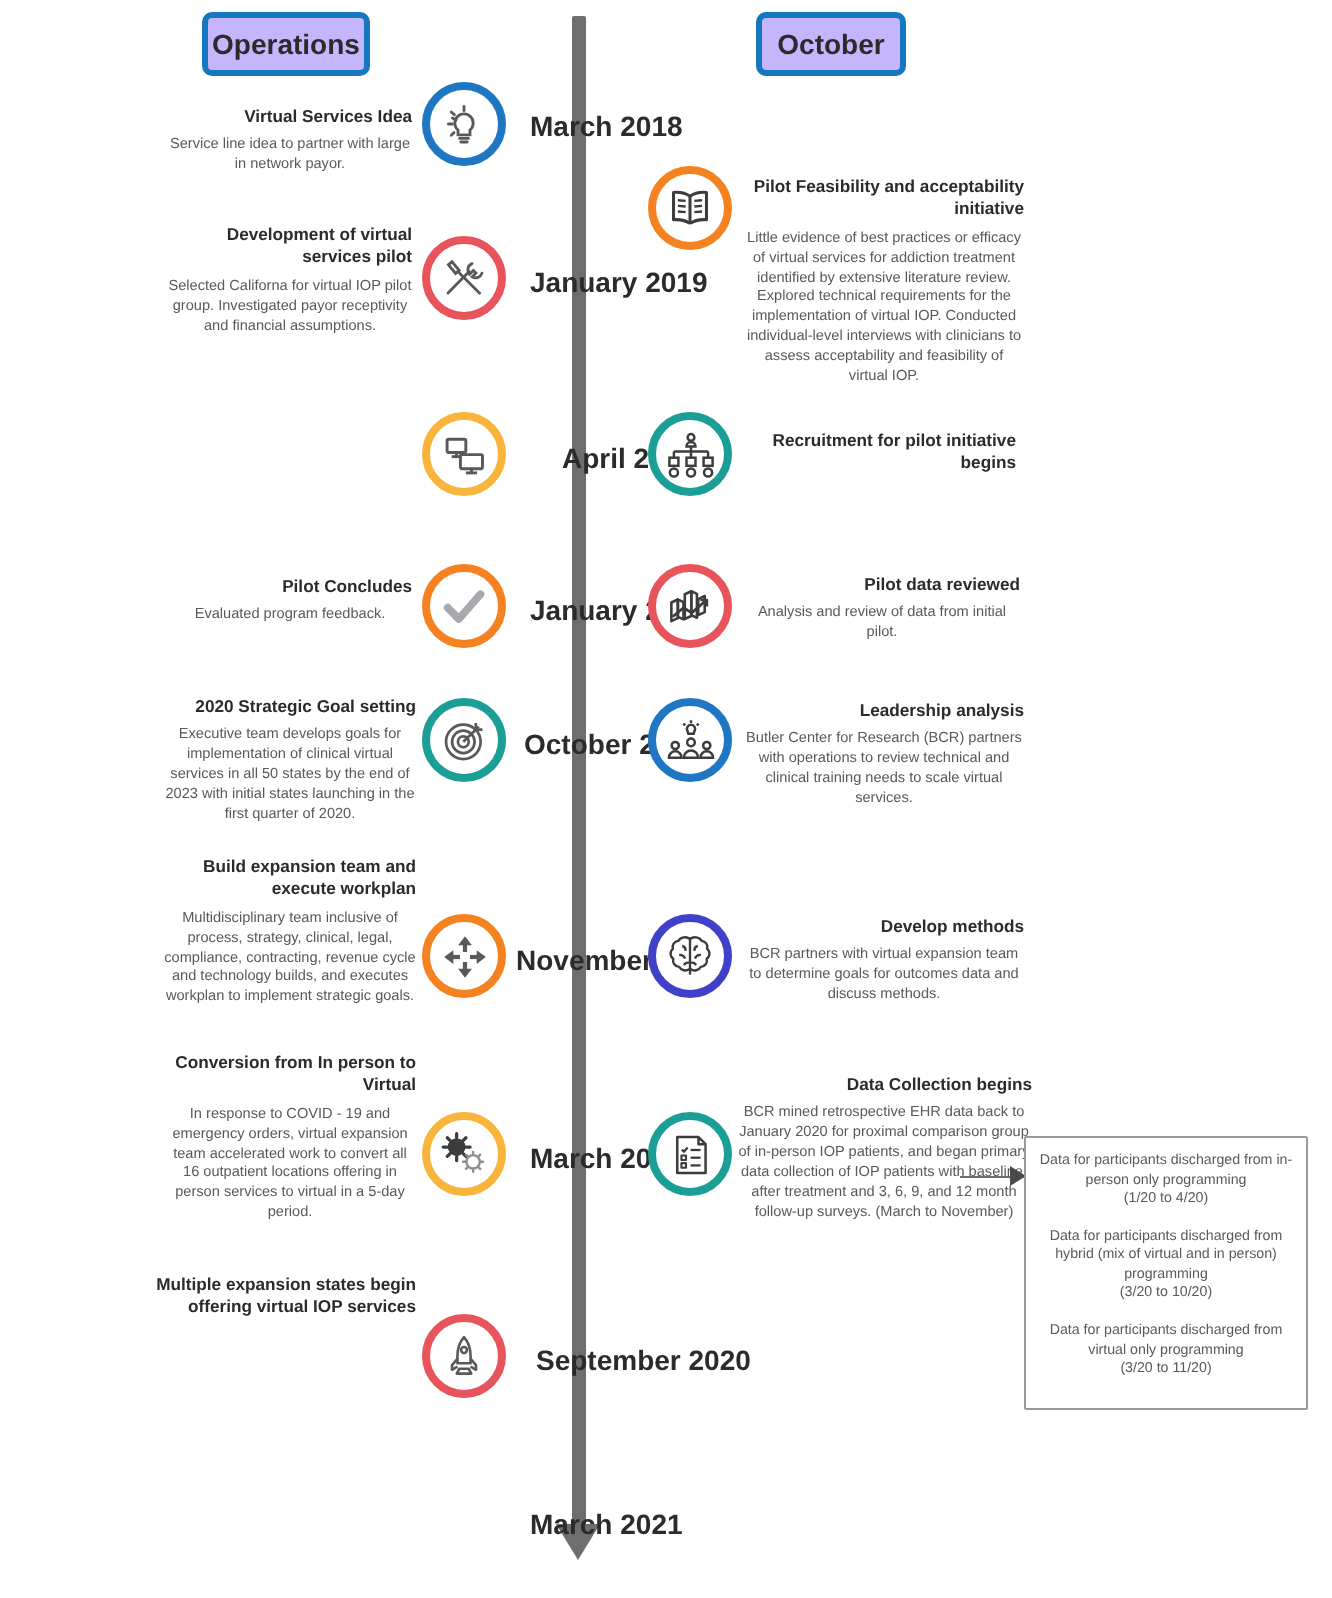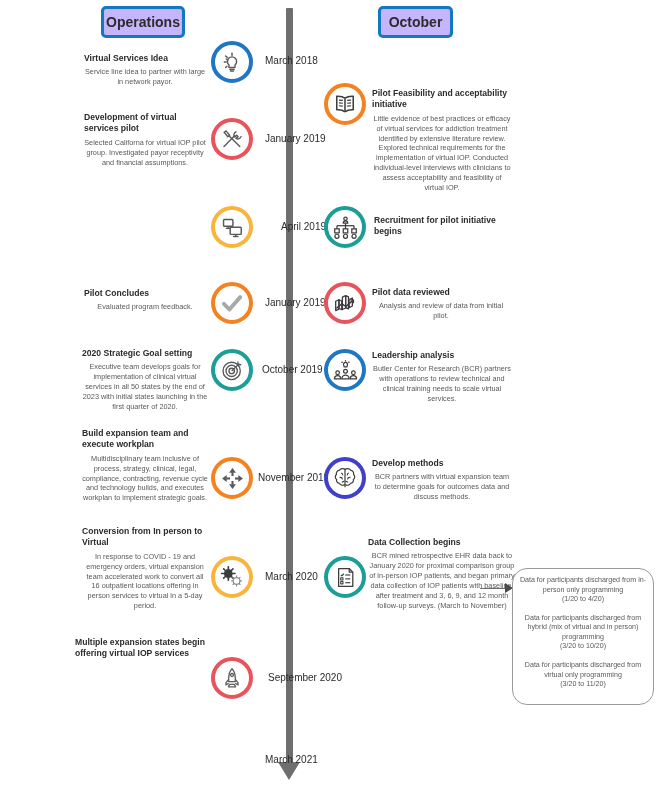--- a/index.html
+++ b/index.html
@@ -42,22 +42,22 @@
     align-items: center;
     justify-content: center;
     padding: 0 6px;
   }
   #hdr-ops { left: 101px; top: 6px; width: 84px; height: 32px; }
   #hdr-res { left: 378px; top: 6px; width: 75px; height: 32px; }
 
   
   .date-lbl {
     position: absolute;
-    font-size: 10px;
-    font-weight: normal;
+    font-size: 14px;
+    font-weight: bold;
     color: #2b2b2b;
     white-space: nowrap;
   }
 
   
   .badge {
     position: absolute;
     border-radius: 50%;
     background: #fff;
     display: flex;
@@ -66,21 +66,21 @@
   }
   .badge svg { display: block; }
 
   
   .block { position: absolute; }
   .block .b-title {
     font-size: 8.6px;
     font-weight: bold;
     color: #2b2b2b;
     line-height: 1.32;
-    text-align: left;
+    text-align: right;
   }
   .block .b-body {
     font-size: 7.3px;
     color: #58595b;
     line-height: 1.36;
     text-align: center;
     margin-top: 3px;
   }
   .block .b-list {
     font-size: 7.3px;
@@ -89,21 +89,21 @@
     text-align: center;
     margin-top: 3px;
   }
 
   
   #callout {
     position: absolute;
     left: 512px; top: 568px;
     width: 142px; height: 137px;
     border: 1px solid #9a9a9a;
-    border-radius: 15px;
+    border-radius: 1px;
     background: #fff;
     padding: 7px 5px 0 5px;
   }
   #callout .c-item {
     font-size: 7.1px;
     color: #58595b;
     line-height: 1.35;
     text-align: center;
     margin-bottom: 9px;
   }

